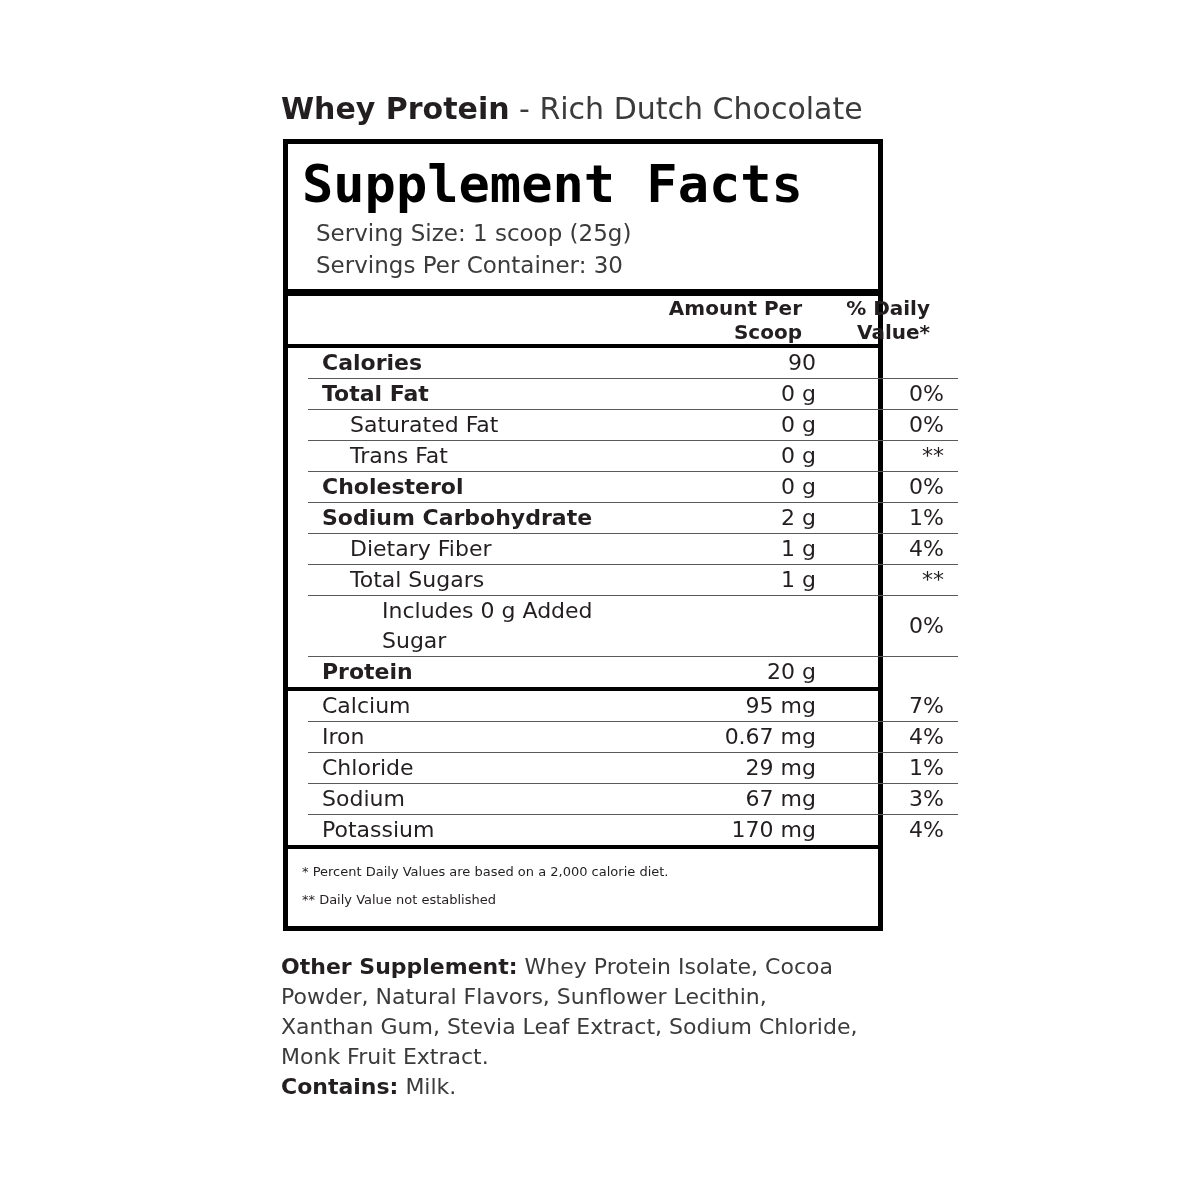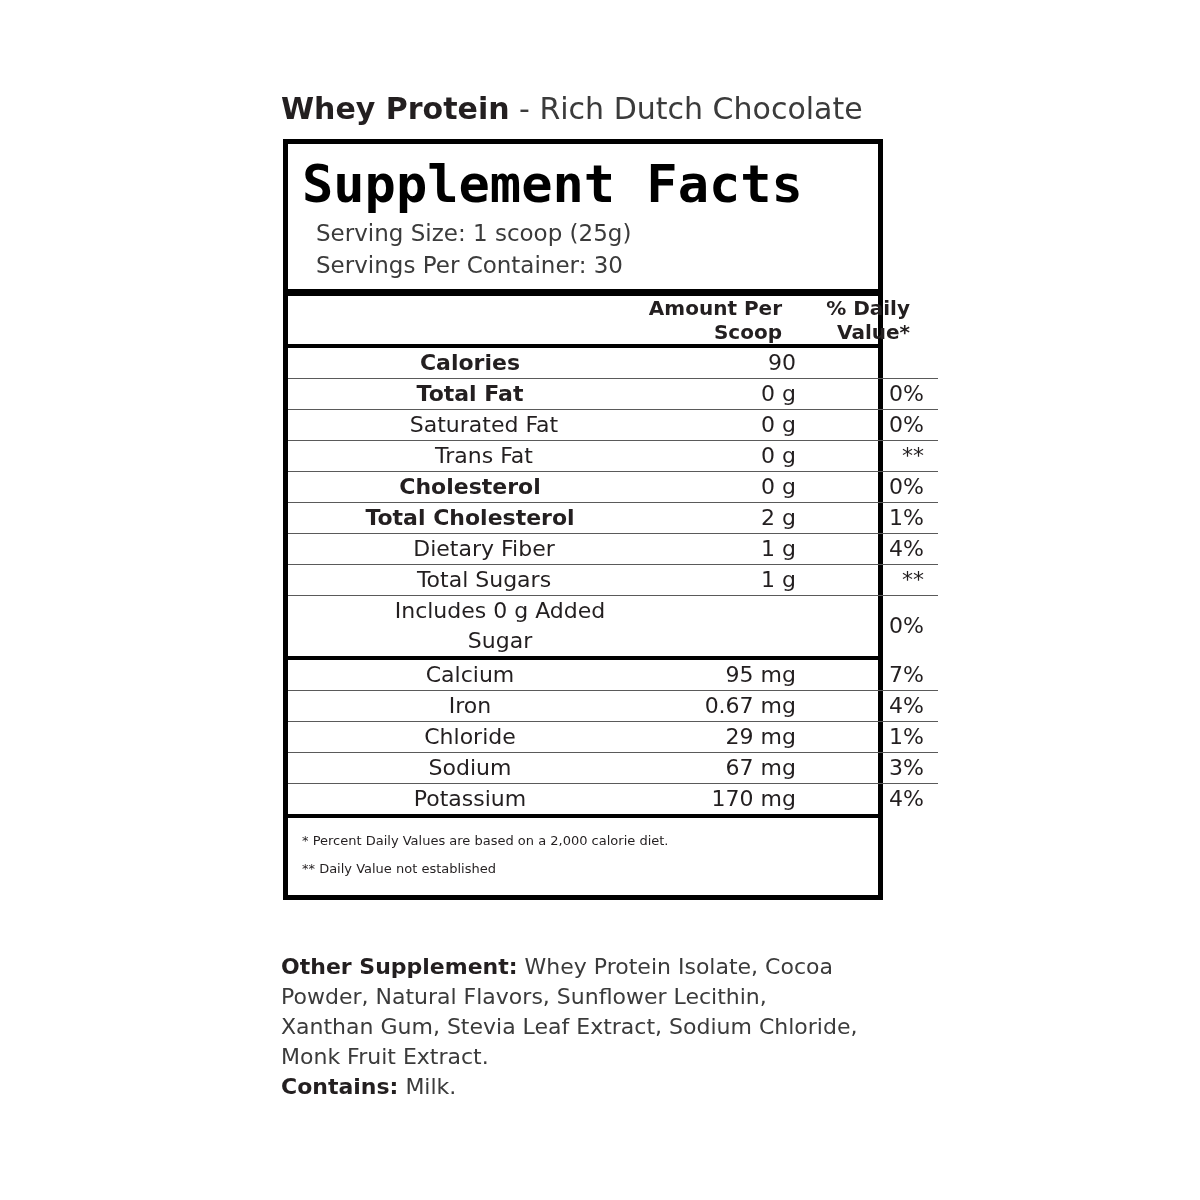--- a/index.html
+++ b/index.html
@@ -74,20 +74,21 @@
   }
   .rule-med {
     border-top: 4px solid #000;
   }
 
   
   table.facts {
     width: 100%;
     border-collapse: collapse;
     table-layout: fixed;
+    margin-left: 20px;
   }
   table.facts td {
     padding: 0;
     vertical-align: middle;
   }
   .col-label { width: 336px; }
   .col-amt   { width: 158px; }
   .col-dv    { width: 128px; }
 
   .hdr-row td {
@@ -103,21 +104,21 @@
   .hdr-row td.col-dv { padding-right: 14px; text-align: right; }
 
   .row td {
     font-size: 22px;
     line-height: 30px;
     padding: 4px 0 4px 0;
     color: #231f20;
     border-top: 1.5px solid #5a5a5a;
   }
   .row.no-top td { border-top: none; }
-  .row td.col-label { padding-left: 14px; text-align: center; }
+  .row td.col-label { padding-left: 14px; text-align: left; }
   .row td.col-amt { text-align: right; }
   .row td.col-dv { text-align: right; padding-right: 14px; }
 
   .bold { font-weight: bold; }
   .ind1 { padding-left: 42px !important; color: #3b3b3b; }
   .ind2 { padding-left: 74px !important; color: #3b3b3b; }
   .light { color: #3b3b3b; }
   .dagger { font-size: 18px; vertical-align: 0.15em; }
 
   .footnote {
@@ -193,38 +194,43 @@
         <td class="col-label ind1">Trans Fat</td>
         <td class="col-amt light">0 g</td>
         <td class="col-dv light dagger">**</td>
       </tr>
       <tr class="row">
         <td class="col-label bold">Cholesterol</td>
         <td class="col-amt light">0 g</td>
         <td class="col-dv light">0%</td>
       </tr>
       <tr class="row">
-        <td class="col-label bold">Total Cholesterol</td>
+        <td class="col-label bold">Sodium Carbohydrate</td>
         <td class="col-amt light">2 g</td>
         <td class="col-dv light">1%</td>
       </tr>
       <tr class="row">
         <td class="col-label ind1">Dietary Fiber</td>
         <td class="col-amt light">1 g</td>
         <td class="col-dv light">4%</td>
       </tr>
       <tr class="row">
         <td class="col-label ind1">Total Sugars</td>
         <td class="col-amt light">1 g</td>
         <td class="col-dv light dagger">**</td>
       </tr>
       <tr class="row">
         <td class="col-label ind2">Includes 0 g Added Sugar</td>
         <td class="col-amt light"></td>
         <td class="col-dv light">0%</td>
+      </tr>
+      <tr class="row">
+        <td class="col-label bold">Protein</td>
+        <td class="col-amt light">20 g</td>
+        <td class="col-dv light"></td>
       </tr>
     </tbody>
       </table>
 
     <div class="rule-med"></div>
 
     <table class="facts">
       <tbody>
           <tr class="row no-top">
         <td class="col-label light">Calcium</td>

